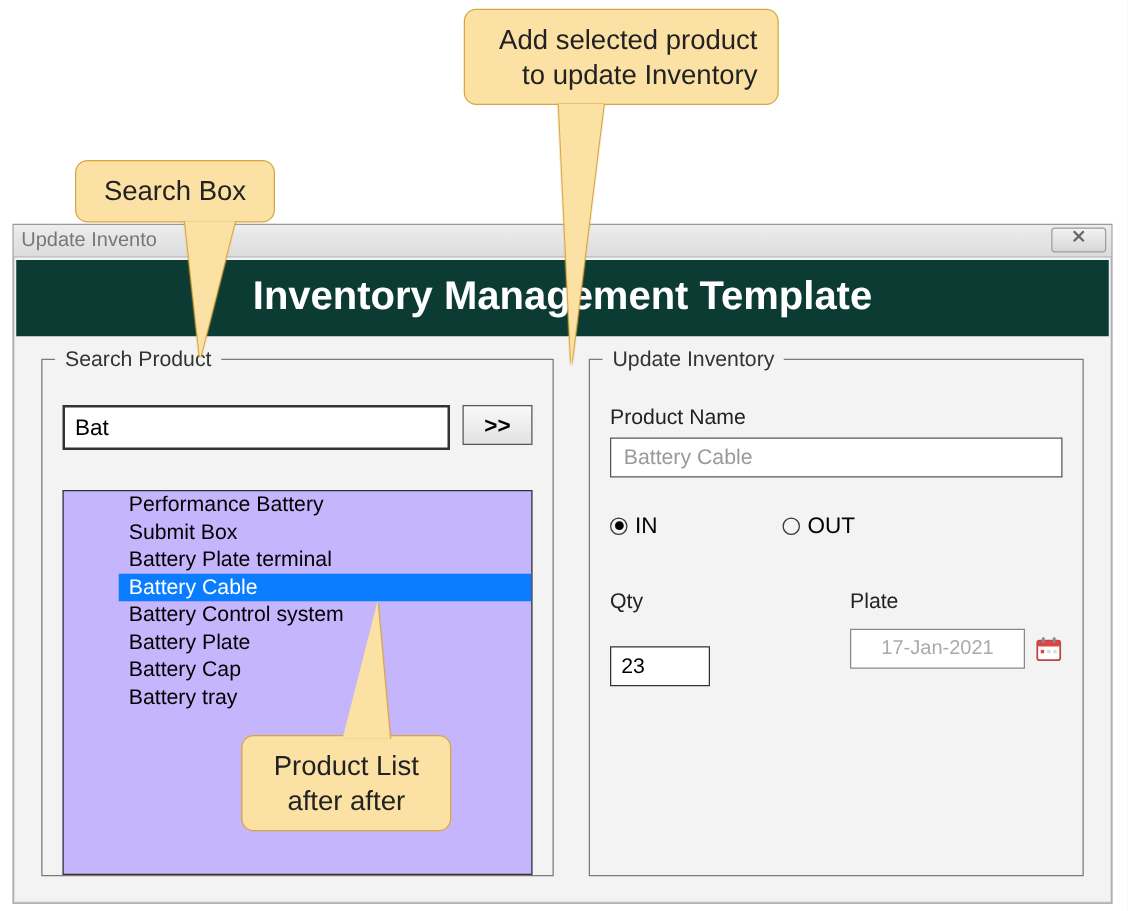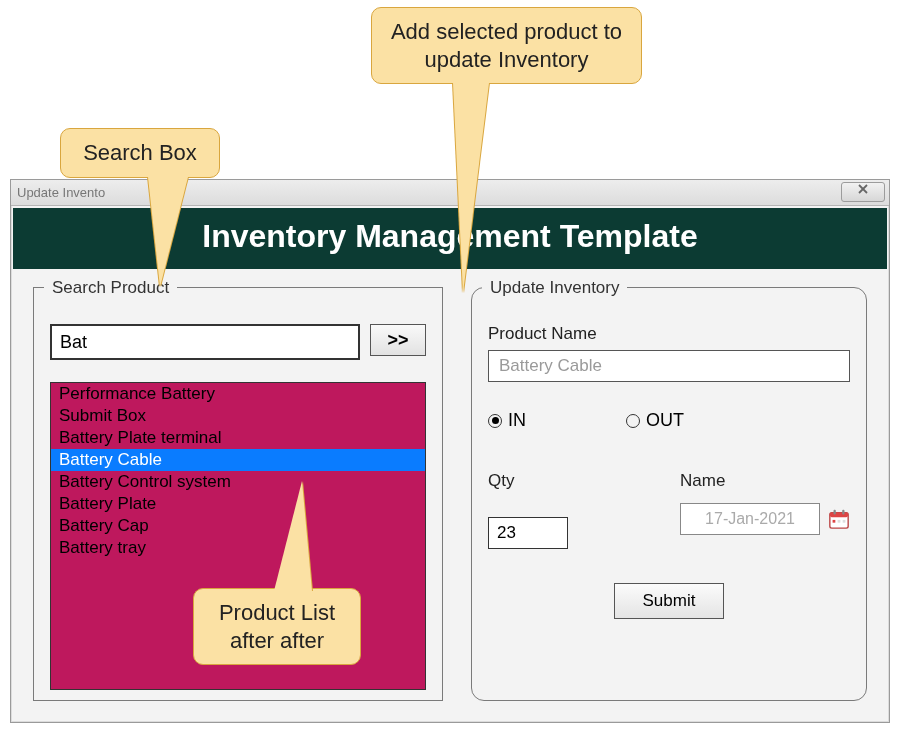--- a/index.html
+++ b/index.html
@@ -23,21 +23,21 @@
     height: 544px;
     border: 1px solid #9a9a9a;
     background: #f3f3f3;
     box-shadow: 0 0 0 1px #dcdcdc inset;
   }
   .titlebar {
     height: 26px;
     background: linear-gradient(#ededed, #dcdcdc);
     border-bottom: 1px solid #b5b5b5;
     position: relative;
-    font-size: 13px;
+    font-size: 16px;
     color: #777;
     line-height: 26px;
     padding-left: 6px;
   }
   .close-btn {
     position: absolute;
     right: 4px;
     top: 2px;
     width: 44px;
     height: 20px;
@@ -79,21 +79,21 @@
     position: absolute;
     top: -10px;
     left: 10px;
     background: #f3f3f3;
     padding: 0 8px;
     font-size: 17px;
     color: #333;
   }
 
   .left-box { width: 410px; height: 414px; }
-  .right-box { width: 396px; height: 414px; border-radius: 13px; }
+  .right-box { width: 396px; height: 414px; }
 
   
   .search-row { display:flex; gap:10px; align-items:stretch; }
   .search-input {
     flex: 1;
     height: 32px;
     font-size: 18px;
     padding: 16px 8px;
     border: 2px solid #333;
     background:#fff;
@@ -103,26 +103,27 @@
     height: 32px;
     font-size: 18px;
     font-weight: bold;
     background: linear-gradient(#f9f9f9,#e2e2e2);
     border: 1px solid #555;
     cursor: pointer;
   }
 
   
   .listbox {
-    margin-top: 22px;
+    margin-top: 32px;
     height: 308px;
     border: 1px solid #333;
-    background: #be185d;
+    background: #c4b5fd;
     overflow-y: auto;
     font-size: 17px;
+    padding-left: 44px;
   }
   .listbox .item {
     padding: 0 8px;
     height: 22px;
     line-height: 22px;
     cursor: pointer;
     white-space: nowrap;
   }
   .listbox .item.selected {
     background: #0a7cff;
@@ -193,21 +194,21 @@
   
   #co1 { left:60px; top:128px; width:160px; }
   #co1 .tail {
     left:55%; top:100%;
     border-left:12px solid transparent;
     border-right:28px solid transparent;
     border-top:110px solid #fbe1a4;
     filter: drop-shadow(1px 0 0 #d9a63e) drop-shadow(-1px 0 0 #d9a63e);
   }
   
-  #co2 { left:371px; top:7px; width:271px; }
+  #co2 { left:371px; top:7px; width:252px;text-align:right; }
   #co2 .tail {
     left:30%; top:100%;
     border-left:10px solid transparent;
     border-right:26px solid transparent;
     border-top:210px solid #fbe1a4;
     filter: drop-shadow(1px 0 0 #d9a63e) drop-shadow(-1px 0 0 #d9a63e);
   }
   
   #co3 { left:193px; top:588px; width:168px; }
   #co3::before {
@@ -274,37 +275,36 @@
           <span>OUT</span>
         </div>
       </div>
 
       <div class="qd-row">
         <div class="qd-col">
           <div class="field-label">Qty</div>
           <input class="qty-input" value="23" style="">
         </div>
         <div class="qd-col" style="margin-left:auto;">
-          <div class="field-label">Name</div>
+          <div class="field-label">Plate</div>
           <div class="date-wrap">
             <input class="date-input" value="17-Jan-2021" style="">
             <svg class="cal-icon" viewBox="0 0 24 24">
               <rect x="2" y="5" width="20" height="17" rx="2" fill="#fff" stroke="#b44" stroke-width="1.5"></rect>
               <rect x="2" y="5" width="20" height="5" fill="#d44" rx="2"></rect>
               <rect x="6" y="2" width="2.5" height="5" fill="#888" rx="1"></rect>
               <rect x="15.5" y="2" width="2.5" height="5" fill="#888" rx="1"></rect>
               <rect x="5" y="13" width="3" height="3" fill="#d44"></rect>
               <rect x="10.5" y="13" width="3" height="3" fill="#ddd"></rect>
               <rect x="16" y="13" width="3" height="3" fill="#ddd"></rect>
             </svg>
           </div>
         </div>
       </div>
 
-      <button class="submit-btn">Submit</button>
     </div>
 
   </div>
 </div>
 
 <div id="co1" class="callout">
   <span>Search Box</span>
   <div class="tail"></div>
 </div>
 <div id="co2" class="callout">

